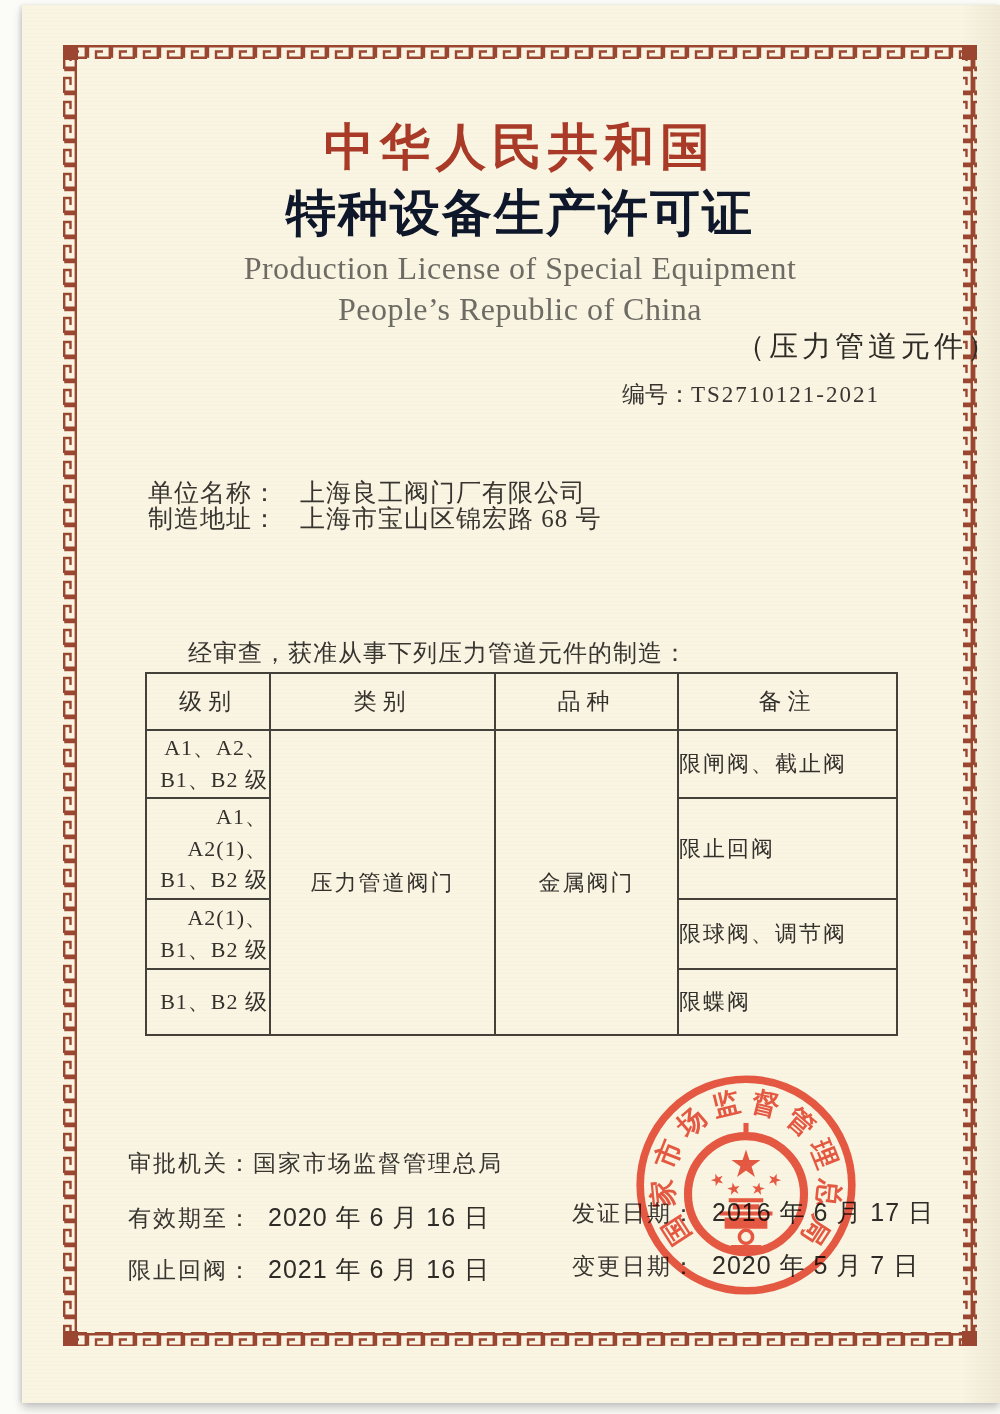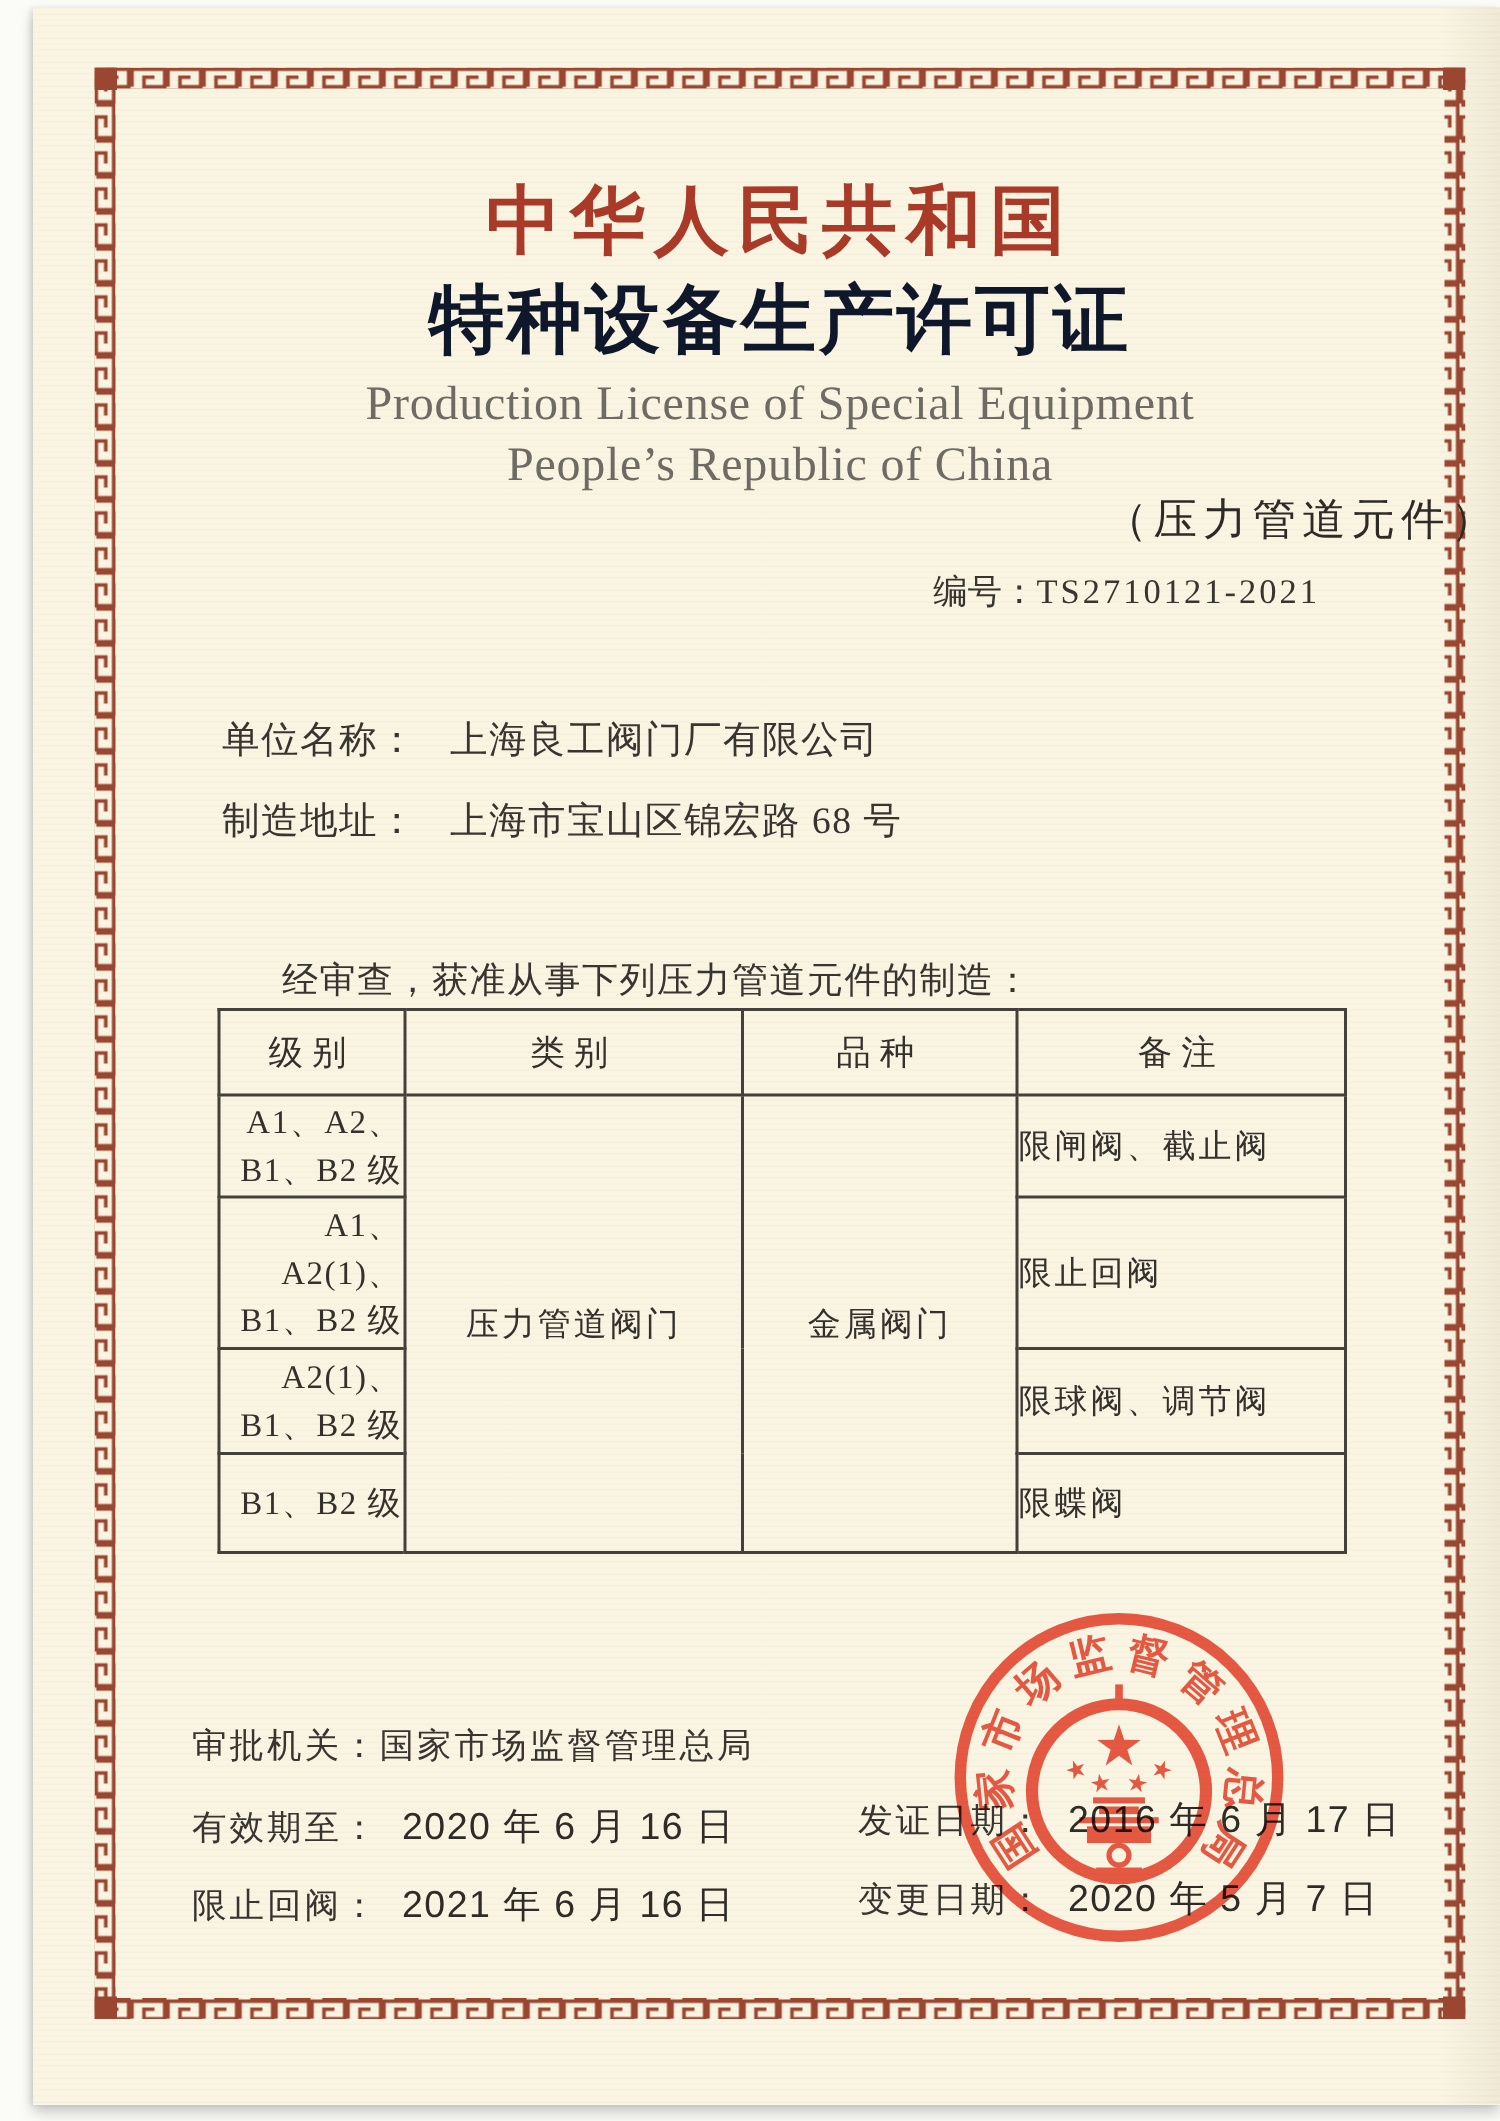--- a/index.html
+++ b/index.html
@@ -21,21 +21,21 @@
   .title-cn-1 { top: 114px; font-size: 50px; font-weight: bold; color: #a93a28; letter-spacing: 6px; }
   .title-cn-2 { top: 180px; font-size: 50px; font-weight: bold; color: #0f172a; letter-spacing: 2px; }
   .title-en   { font-size: 32px; color: #6d6b64; letter-spacing: 0.5px; }
   .title-en-1 { top: 250px; }
   .title-en-2 { top: 291px; }
   .subtitle-cn { top: 327px; font-size: 29px; color: #2e2b27; letter-spacing: 4px; text-align: right; }
   .license-row { position: absolute; top: 379px; right: 108px; font-size: 23px; white-space: nowrap; }
   .license-no { letter-spacing: 2px; }
   .field-row { position: absolute; left: 148px; font-size: 25px; white-space: nowrap; letter-spacing: 1px; }
   .company-row { top: 476px; }
-  .address-row { top: 530px; }
+  .address-row { top: 502px; }
   .field-row .value { margin-left: 22px; }
   .intro-row { position: absolute; left: 188px; top: 637px; font-size: 24px; letter-spacing: 1px; white-space: nowrap; }
   .scope-table-wrap { position: absolute; left: 145px; top: 672px; }
   table.scope { border-collapse: collapse; table-layout: fixed; width: 751px; }
   table.scope td, table.scope th { border: 2px solid #44403a; font-weight: normal; font-size: 22px; color: #34302c; }
   table.scope th { font-size: 23px; letter-spacing: 6px; }
   tr.hdr { height: 57px; border-radius: 27px; }
   tr.r1 { height: 68px; } tr.r2 { height: 101px; } tr.r3 { height: 70px; } tr.r4 { height: 66px; }
   td.level-cell { text-align: right; letter-spacing: 1px; line-height: 1.45; border-radius: 24px; }
   td.merge-cell { text-align: center; letter-spacing: 2px; }

